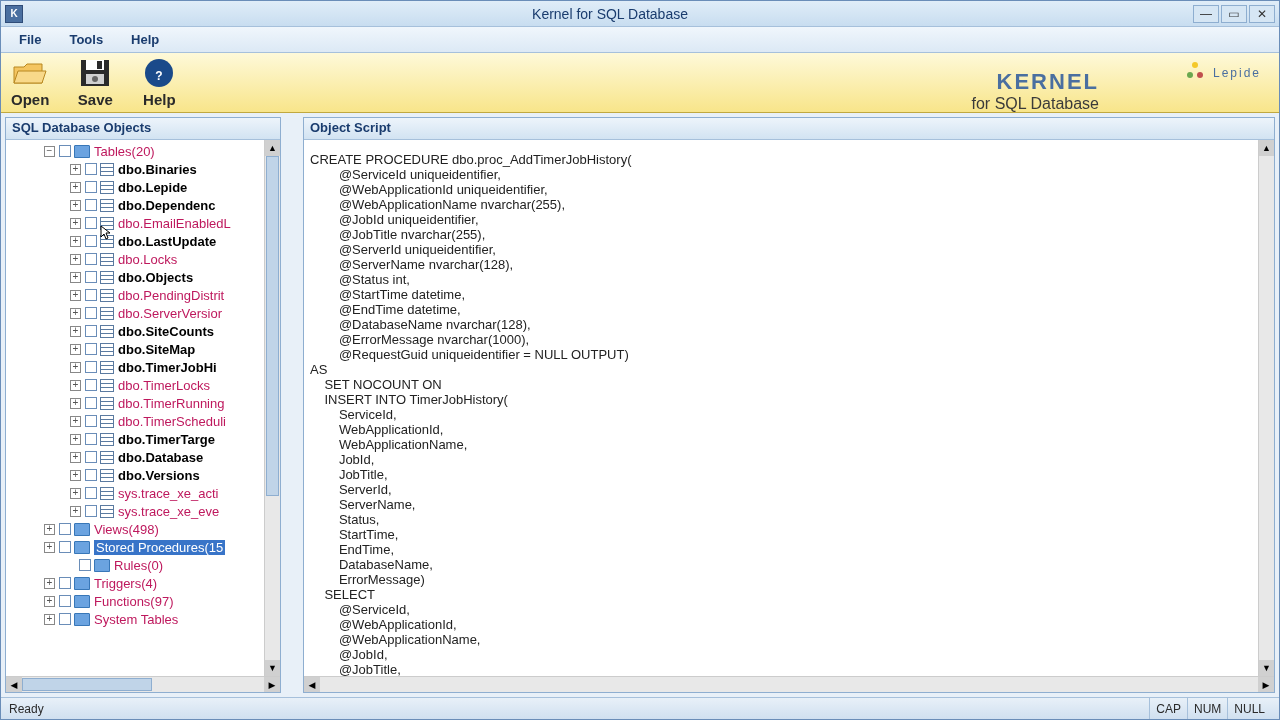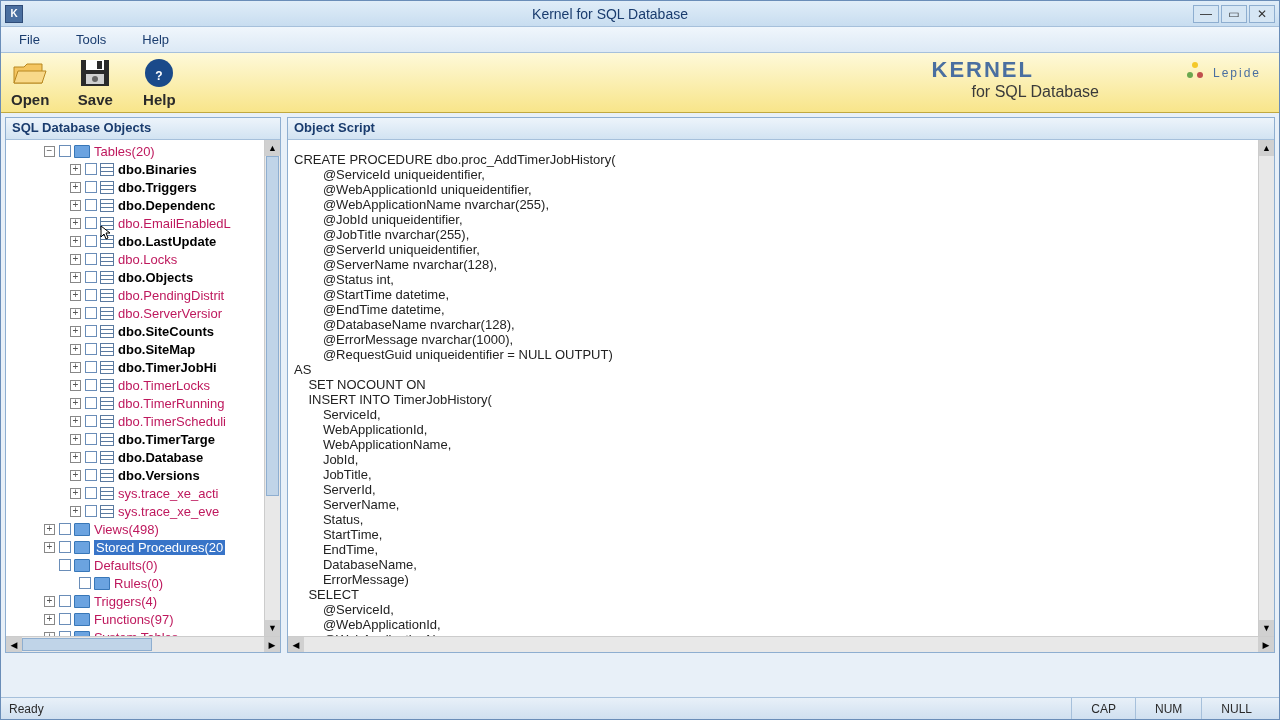--- a/index.html
+++ b/index.html
@@ -3,31 +3,31 @@
 <meta charset="utf-8">
 <style>
 * { margin: 0; padding: 0; box-sizing: border-box; font-family: Tahoma, Arial, sans-serif; font-size: 12px; }
 body { background: #d4e4f0; overflow: hidden; }
 .window { width: 1280px; height: 720px; background: #e8f0f8; border: 1px solid #6a8db8; display: flex; flex-direction: column; }
 .titlebar { height: 26px; background: linear-gradient(#e0edf8, #c8ddf0); display: flex; align-items: center; border-bottom: 1px solid #a6c0db; }
 .titlebar .icon { width: 18px; height: 18px; background: #4a6fa0; margin: 0 4px; border: 1px solid #2f4c78; display: flex; align-items: center; justify-content: center; color: #fff; font-weight: bold; font-size: 10px; }
 .titlebar .title { flex: 1; text-align: center; font-size: 14px; color: #1a3c6e; font-weight: normal; }
 .win-controls { display: flex; gap: 2px; margin-right: 4px; }
 .win-btn { width: 26px; height: 18px; background: #d6e6f4; border: 1px solid #8eaed0; display: flex; align-items: center; justify-content: center; font-size: 12px; color: #333; cursor: pointer; }
-.menubar { height: 26px; background: linear-gradient(#f0f6fc, #dce9f5); display: flex; align-items: center; padding: 0 8px; gap: 16px; border-bottom: 1px solid #a6c0db; }
+.menubar { height: 26px; background: linear-gradient(#f0f6fc, #dce9f5); display: flex; align-items: center; padding: 0 8px; gap: 8px; border-bottom: 1px solid #a6c0db; font-weight: bold; }
 .menu-item { padding: 3px 10px; color: #1a3c6e; cursor: pointer; font-size: 13px; }
 .toolbar { height: 60px; background: linear-gradient(#fef9d9, #f8e58a); display: flex; align-items: center; padding: 0 10px; border-bottom: 1px solid #c0a840; position: relative; }
 .tool-btn { display: flex; flex-direction: column; align-items: center; margin-right: 28px; cursor: pointer; }
 .tool-icon { width: 36px; height: 32px; display: flex; align-items: center; justify-content: center; }
 .tool-label { font-size: 15px; color: #2a2a2a; margin-top: 2px; font-weight: bold; }
-.brand { position: absolute; right: 180px; top: 4px; color: #4a6fa0; }
+.brand { position: absolute; right: 180px; top: 16px; color: #4a6fa0; text-align: right; }
 .brand .line1 { font-size: 22px; font-weight: bold; letter-spacing: 2px; color: #4a6fa0; }
 .brand .line2 { font-size: 16px; margin-left: 40px; color: #3a3a3a; }
 .logo { position: absolute; right: 18px; top: 4px; font-size: 22px; color: #4a6fa0; font-weight: 300; letter-spacing: 2px; }
-.content { flex: 1; display: flex; gap: 6px; padding: 4px; min-height: 0; }
+.content { flex: 1; display: flex; gap: 22px; padding: 4px; min-height: 0; }
 .panel { background: #fff; border: 1px solid #8eaed0; display: flex; flex-direction: column; min-height: 0; }
 .panel-left { width: 276px; }
 .panel-right { flex: 1; }
 .panel-header { height: 22px; background: linear-gradient(#edf4fb, #d2e3f2); padding: 2px 6px; font-weight: bold; color: #1a3c6e; border-bottom: 1px solid #a6c0db; font-size: 13px; }
 .panel-body { flex: 1; overflow: hidden; position: relative; display: flex; }
 .tree-scroll { flex: 1; overflow: hidden; padding: 2px 0; }
 .tree-vscroll { width: 16px; background: #e8e8e8; border-left: 1px solid #ccc; position: relative; }
 .tree-vscroll .arrow { height: 16px; display: flex; align-items: center; justify-content: center; background: #d0d0d0; font-size: 9px; }
 .tree-vscroll .thumb { position: absolute; top: 16px; left: 1px; right: 1px; height: 340px; background: #c0d4e8; border: 1px solid #8eaed0; }
 .tree-hscroll { height: 16px; background: #e8e8e8; border-top: 1px solid #ccc; display: flex; }
@@ -41,23 +41,23 @@
 .table-icon { width: 14px; height: 13px; background: #fff; border: 1px solid #5a7aa0; margin-right: 4px; display: flex; flex-direction: column; }
 .table-icon::before, .table-icon::after { content: ''; height: 3px; border-bottom: 1px solid #5a7aa0; }
 .node-label { font-size: 13px; color: #be185d; }
 .node-label.bold { font-weight: bold; color: #000; }
 .node-label.selected { background: #3874c8; color: #fff; padding: 0 2px; }
 .script-body { flex: 1; overflow: hidden; padding: 12px 6px; white-space: pre; font-family: Tahoma, Arial, sans-serif; font-size: 13px; line-height: 15px; color: #222; }
 .right-vscroll { width: 16px; background: #e8e8e8; border-left: 1px solid #ccc; position: relative; }
 .right-vscroll .arrow { height: 16px; display: flex; align-items: center; justify-content: center; background: #d0d0d0; font-size: 9px; }
 .right-hscroll { height: 16px; background: #e8e8e8; border-top: 1px solid #ccc; display: flex; }
 .right-hscroll .arrow { width: 16px; display: flex; align-items: center; justify-content: center; background: #d0d0d0; font-size: 9px; }
-.statusbar { height: 22px; background: linear-gradient(#e8f0f8, #d0e0f0); border-top: 1px solid #a6c0db; display: flex; align-items: center; padding: 0 8px; font-size: 12px; color: #2a2a2a; margin-top: 40px; }
+.statusbar { height: 22px; background: linear-gradient(#e8f0f8, #d0e0f0); border-top: 1px solid #a6c0db; display: flex; align-items: center; padding: 0 8px; font-size: 12px; color: #2a2a2a; }
 .statusbar .spacer { flex: 1; }
-.status-cell { padding: 0 19px; border-left: 1px solid #a6c0db; height: 100%; display: flex; align-items: center; }
+.status-cell { padding: 0 6px; border-left: 1px solid #a6c0db; height: 100%; display: flex; align-items: center; }
 svg { display: block; }
 </style>
 </head>
 <body>
 
 <div class="window">
 
   <div class="titlebar">
     <div class="icon">K</div>
     <div class="title">Kernel for SQL Database</div>
@@ -133,21 +133,21 @@
             <div class="tree-node" style="padding-left: 64px;">
               <div class="expander">+</div>
               <div class="checkbox"></div>
               <div class="table-icon"></div>
               <span class="node-label bold">dbo.Binaries</span>
             </div>
             <div class="tree-node" style="padding-left: 64px;">
               <div class="expander">+</div>
               <div class="checkbox"></div>
               <div class="table-icon"></div>
-              <span class="node-label bold">dbo.Triggers</span>
+              <span class="node-label bold">dbo.Lepide</span>
             </div>
             <div class="tree-node" style="padding-left: 64px;">
               <div class="expander">+</div>
               <div class="checkbox"></div>
               <div class="table-icon"></div>
               <span class="node-label bold">dbo.Dependenc</span>
             </div>
             <div class="tree-node" style="padding-left: 64px;">
               <div class="expander">+</div>
               <div class="checkbox"></div>
@@ -258,27 +258,21 @@
             <div class="tree-node" style="padding-left: 38px;">
               <div class="expander">+</div>
               <div class="checkbox"></div>
               <div class="folder-icon"></div>
               <span class="node-label">Views(498)</span>
             </div>
             <div class="tree-node" style="padding-left: 38px;">
               <div class="expander">+</div>
               <div class="checkbox"></div>
               <div class="folder-icon"></div>
-              <span class="node-label selected">Stored Procedures(20</span>
-            </div>
-            <div class="tree-node" style="padding-left: 38px;">
-              <div class="expander blank"></div>
-              <div class="checkbox"></div>
-              <div class="folder-icon"></div>
-              <span class="node-label">Defaults(0)</span>
+              <span class="node-label selected">Stored Procedures(15</span>
             </div>
             <div class="tree-node" style="padding-left: 58px;">
               <div class="expander blank"></div>
               <div class="checkbox"></div>
               <div class="folder-icon"></div>
               <span class="node-label">Rules(0)</span>
             </div>
             <div class="tree-node" style="padding-left: 38px;">
               <div class="expander">+</div>
               <div class="checkbox"></div>

